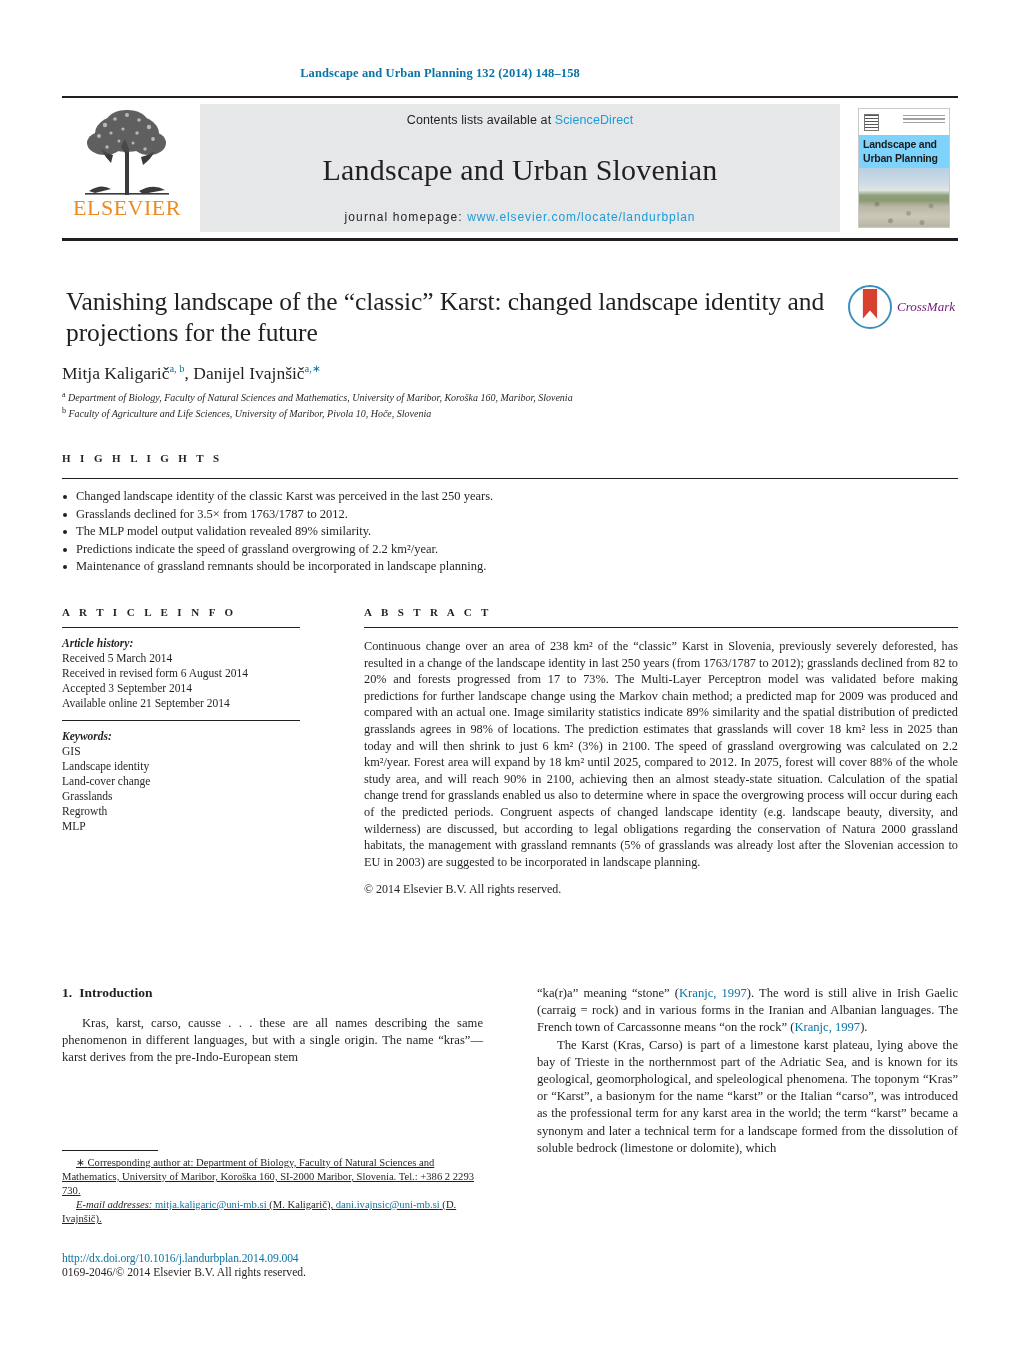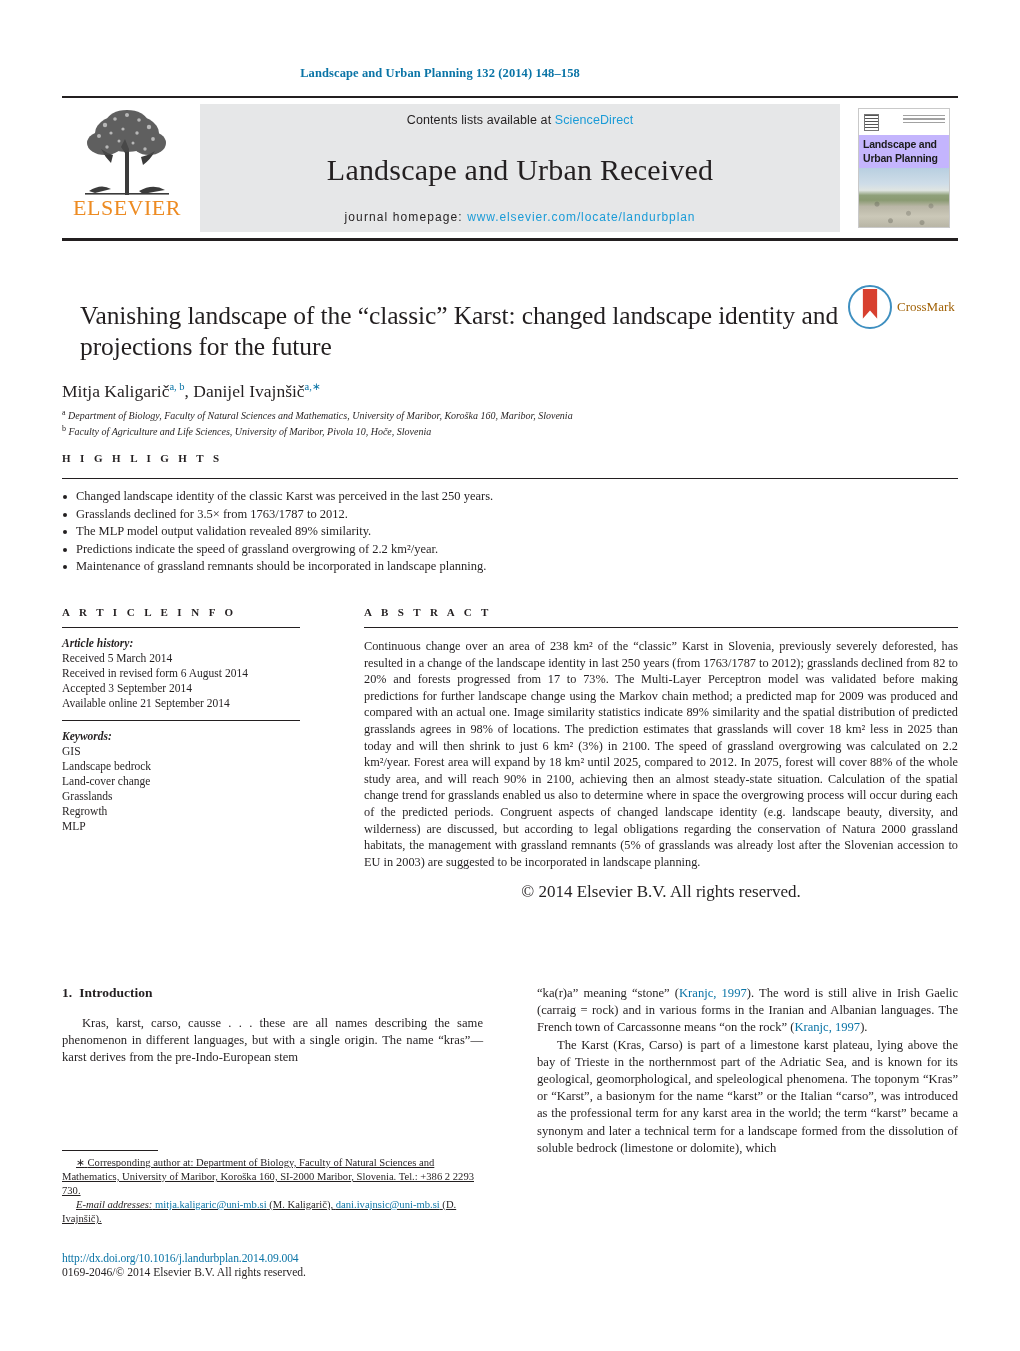--- a/index.html
+++ b/index.html
@@ -150,21 +150,21 @@
     position: absolute;
     right: 4px;
     top: 6px;
     width: 42px;
     height: 9px;
     background:
       repeating-linear-gradient(to bottom, #8a8a8a 0 1.2px, #fff 1.2px 3.4px);
     opacity: .8;
   }
   .cover-band {
-    background: #c4b5fd;
+    background: #7dd3fc;
     padding: 2px 4px 3px 4px;
   }
   .cover-band div {
     font-family: "Liberation Sans", sans-serif;
     font-size: 10.5px;
     font-weight: bold;
     color: #1b1b1b;
     line-height: 14px;
     letter-spacing: -0.2px;
   }
@@ -195,21 +195,21 @@
     top: 282px;
     left: 62px;
     width: 896px;
   }
   .paper-title {
     font-family: "Liberation Serif", serif;
     font-size: 25.5px;
     font-weight: normal;
     line-height: 31px;
     color: #231f20;
-    margin: 18px;
+    margin: 4px;
     width: 770px;
     letter-spacing: -0.1px;
   }
   .crossmark {
     position: absolute;
     right: 0px;
     top: 2px;
     width: 110px;
     height: 46px;
     display: flex;
@@ -232,21 +232,22 @@
     top: 2px;
     transform: translateX(-50%);
     width: 15px;
     height: 30px;
     background: #d8402f;
     clip-path: polygon(0 0, 100% 0, 100% 100%, 50% 72%, 0 100%);
   }
   .crossmark-text {
     font-family: "Liberation Serif", serif;
     font-size: 13px;
-    color: #a16207;
+    color: #701a75;
+    font-style: italic;
   }
   .authors {
     font-family: "Liberation Serif", serif;
     font-size: 17.5px;
     color: #231f20;
     margin: 14px 0 0 0;
   }
   .authors sup {
     color: #0a74a6;
     font-size: 10.5px;
@@ -344,23 +345,23 @@
   .abstract-body {
     font-family: "Liberation Serif", serif;
     font-size: 12.3px;
     line-height: 16.6px;
     color: #231f20;
     text-align: justify;
     margin-top: 10px;
   }
   .copyright {
     font-family: "Liberation Serif", serif;
-    font-size: 17px;
-    color: #231f20;
-    text-align: center;
+    font-size: 12px;
+    color: #231f20;
+    text-align: left;
     margin-top: 12px;
   }
 
   
   .body-cols {
     position: absolute;
     top: 985px;
     left: 62px;
     width: 896px;
     display: flex;
@@ -480,21 +481,21 @@
           </g>
           <rect x="4" y="90" width="84" height="1.6" fill="#3b3b3b"></rect>
         </svg>
         <div class="elsevier-word">ELSEVIER</div>
       </div>
 
       <div class="grey-panel">
         <div class="contents-line">
           <span>Contents lists available at </span><span class="sd">ScienceDirect</span>
         </div>
-        <div class="journal-title">Landscape and Urban Received</div>
+        <div class="journal-title">Landscape and Urban Slovenian</div>
         <div class="homepage-line">
           <span>journal homepage:</span>
           <span class="url">www.elsevier.com/locate/landurbplan</span>
         </div>
       </div>
 
       <div class="cover-block">
         <div class="cover">
           <div class="cover-top">
             <div class="cover-logo"></div>
@@ -556,21 +557,21 @@
         <div class="ital">Article history:</div>
         <div>Received 5 March 2014</div>
         <div>Received in revised form 6 August 2014</div>
         <div>Accepted 3 September 2014</div>
         <div>Available online 21 September 2014</div>
       </div>
       <hr class="info-sep">
       <div class="info-body">
         <div class="ital">Keywords:</div>
         <div>GIS</div>
-        <div>Landscape bedrock</div>
+        <div>Landscape identity</div>
         <div>Land-cover change</div>
         <div>Grasslands</div>
         <div>Regrowth</div>
         <div>MLP</div>
       </div>
     </div>
 
     <div class="col-gap"></div>
 
     <div class="col-abstract">

